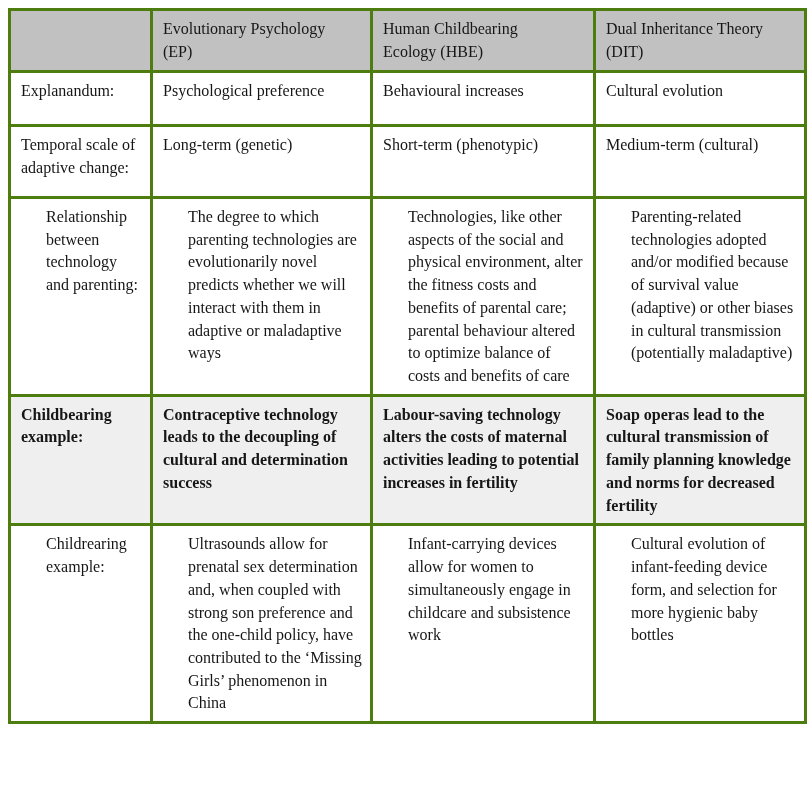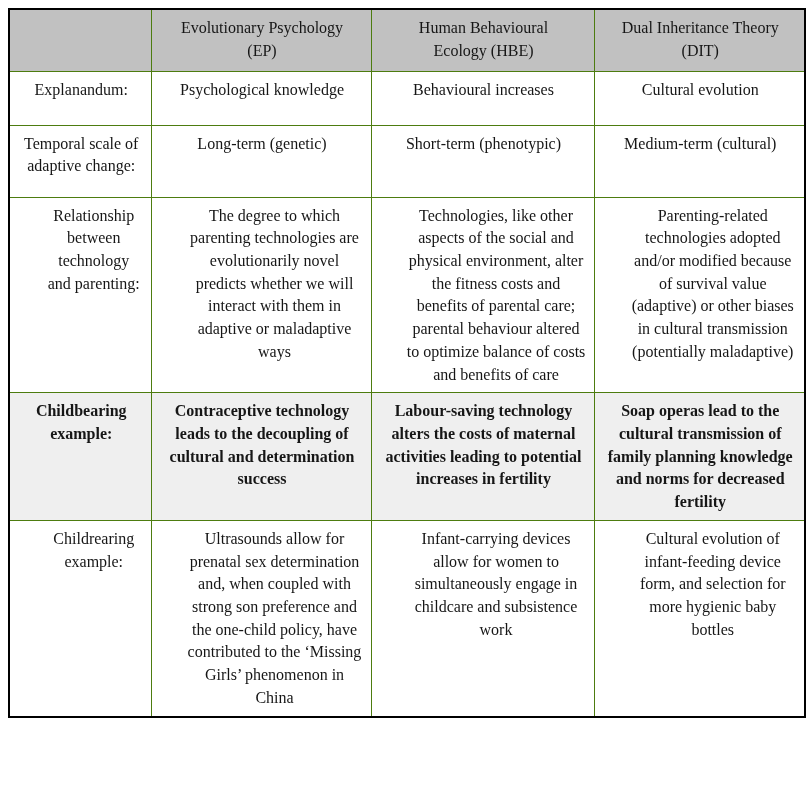--- a/index.html
+++ b/index.html
@@ -18,23 +18,23 @@
   table.cmp {
     border-collapse: collapse;
     table-layout: fixed;
     width: 796px;
     border: 2px solid #000000;
     font-family: "Liberation Serif", "DejaVu Serif", serif;
     font-size: 16px;
     color: #161616;
   }
   table.cmp th, table.cmp td {
-    border: 1px solid #4d7c0f;
+    border: 3px solid #4d7c0f;
     vertical-align: top;
-    text-align: center;
+    text-align: left;
     padding: 7px 8px 6px 10px;
     line-height: 1.42;
     box-sizing: border-box;
     font-weight: normal;
     overflow: hidden;
   }
   table.cmp th {
     background: #c1c1c1;
     white-space: pre-line;
     height: 62px;
@@ -55,30 +55,30 @@
       <col style="width:142px">
       <col style="width:220px">
       <col style="width:223px">
       <col style="width:211px">
     </colgroup>
     <thead>
       <tr>
         <th></th>
         <th>Evolutionary Psychology
 (EP)</th>
-        <th>Human Behavioural
+        <th>Human Childbearing
 Ecology (HBE)</th>
         <th>Dual Inheritance Theory
 (DIT)</th>
       </tr>
     </thead>
     <tbody>
       <tr class="rh38">
         <td>Explanandum:</td>
-        <td>Psychological knowledge</td>
+        <td>Psychological preference</td>
         <td>Behavioural increases</td>
         <td>Cultural evolution</td>
       </tr>
       <tr class="rh86">
         <td>Temporal scale of adaptive change:</td>
         <td>Long-term (genetic)</td>
         <td>Short-term (phenotypic)</td>
         <td>Medium-term (cultural)</td>
       </tr>
       <tr class="rh188">

